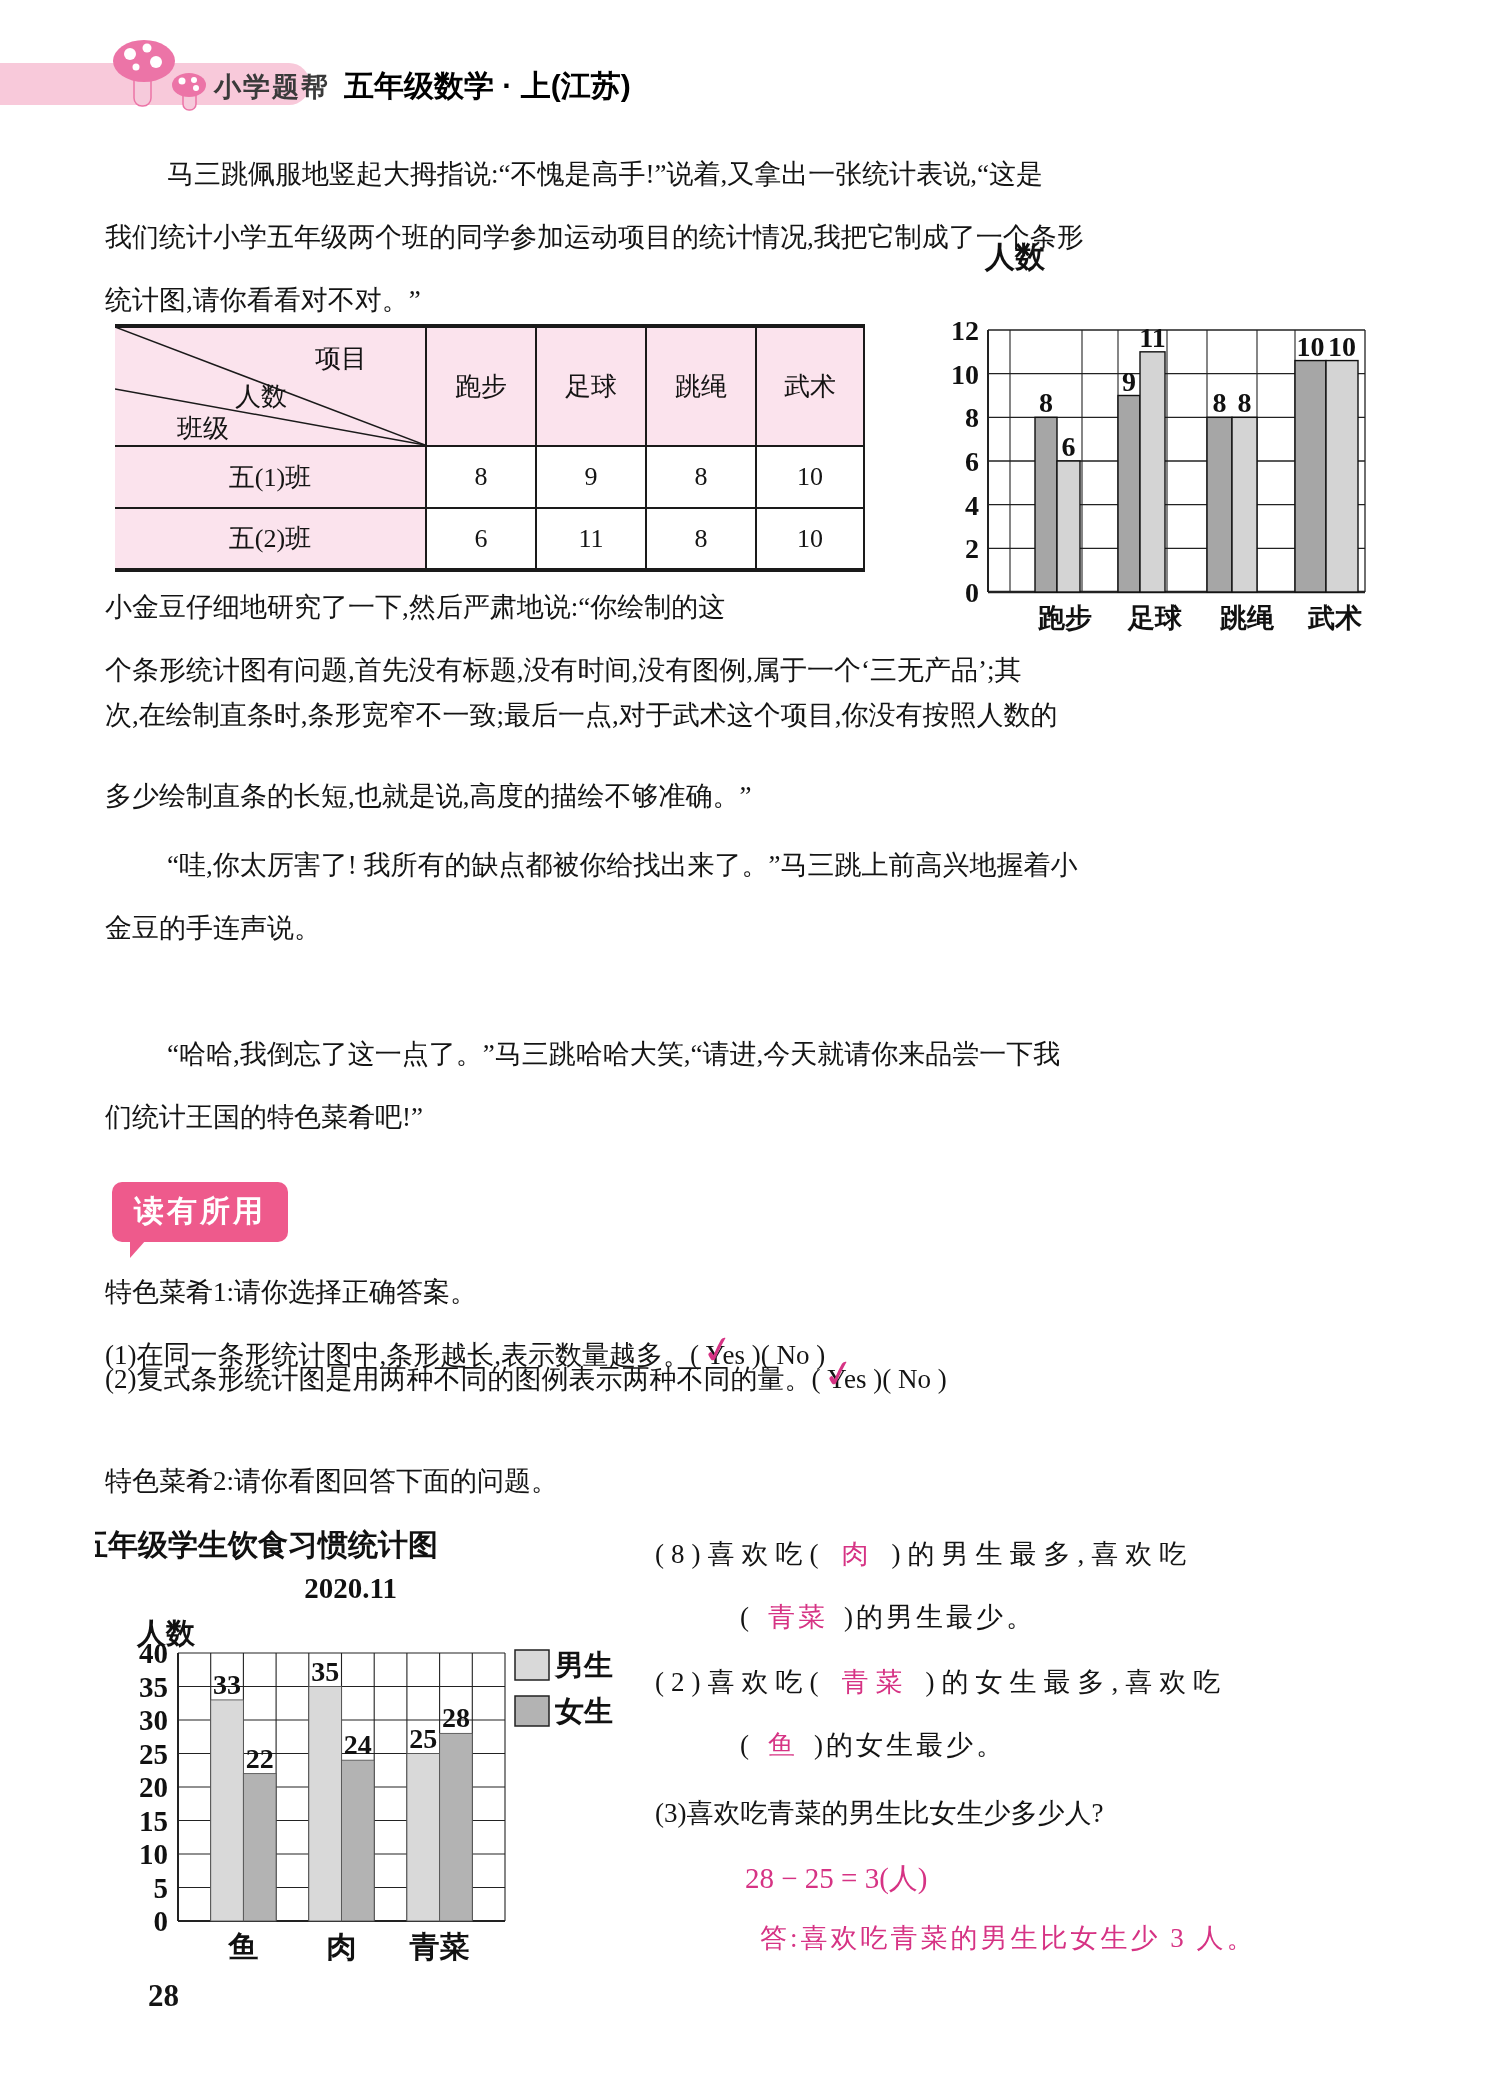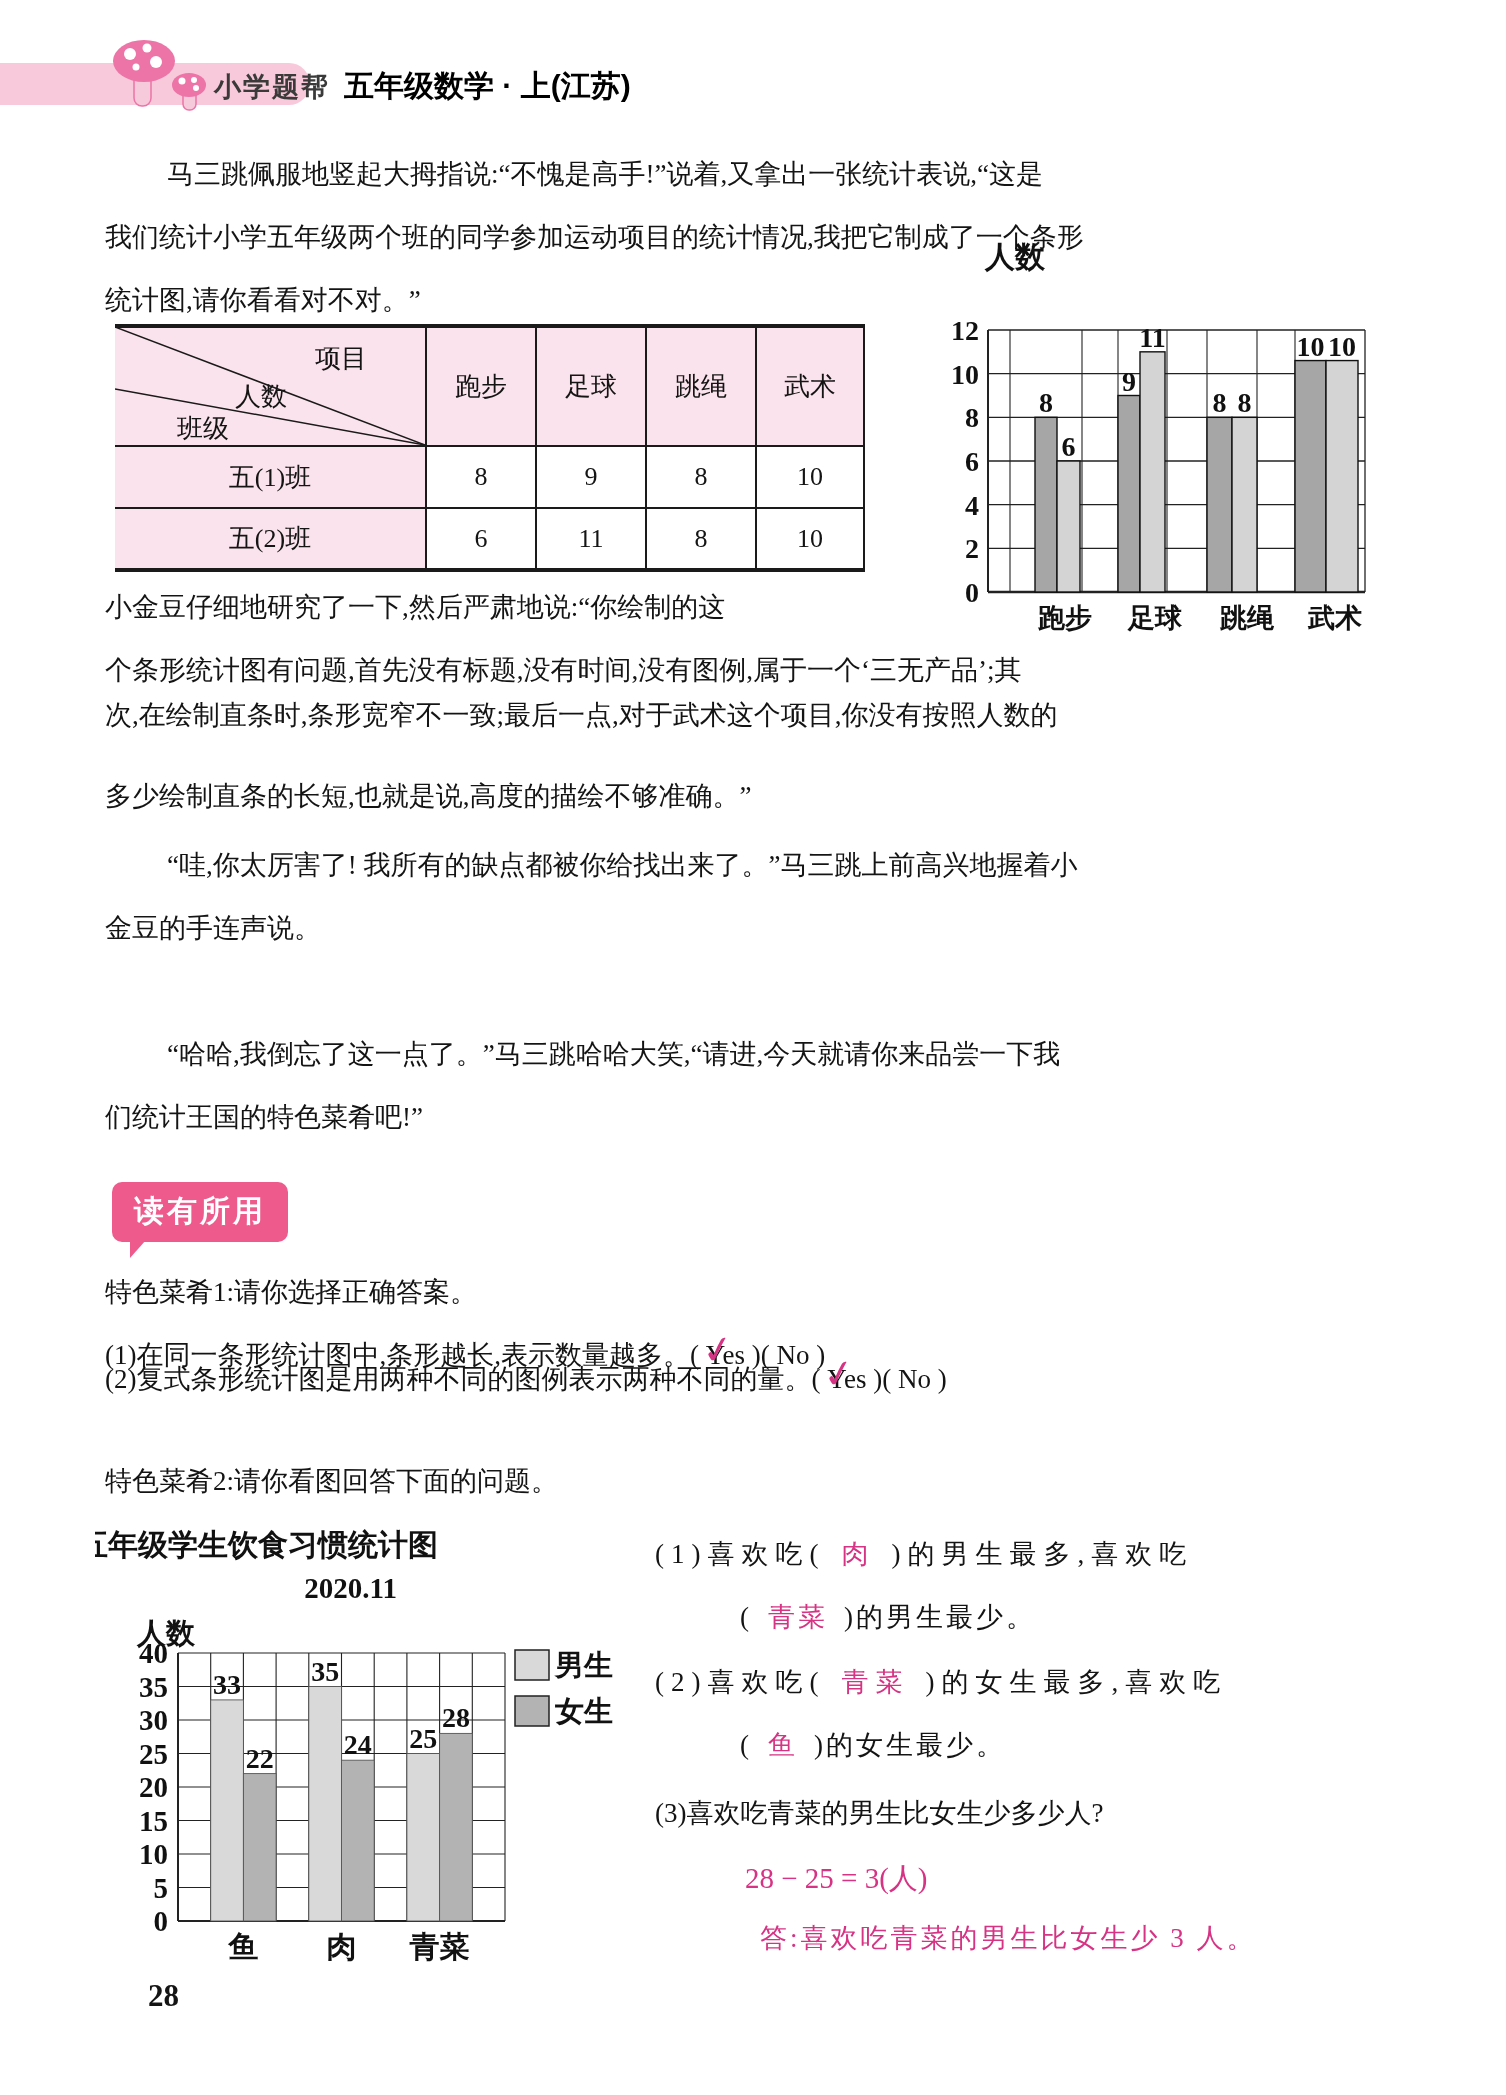--- a/index.html
+++ b/index.html
@@ -224,21 +224,21 @@
       <text x="148.4" y="442" font-size="30" text-anchor="middle">鱼</text>
       <text x="246.5" y="442" font-size="30" text-anchor="middle">肉</text>
       <text x="344.6" y="442" font-size="30" text-anchor="middle">青菜</text>
       <rect x="420" y="135" width="34" height="30" fill="#d9d9d9" stroke="#222" stroke-width="1.5"></rect>
       <text x="460" y="160" font-size="29" text-anchor="start">男生</text>
       <rect x="420" y="181" width="34" height="30" fill="#b3b3b3" stroke="#222" stroke-width="1.5"></rect>
       <text x="460" y="206" font-size="29" text-anchor="start">女生</text>
     </svg>
 
   <div class="line sp7" style="left:655px;top:1538px;">
-    <span>(1)喜欢吃(</span><span class="hl">肉</span><span>)的男生最多,喜欢吃</span>
+    <span>(8)喜欢吃(</span><span class="hl">肉</span><span>)的男生最多,喜欢吃</span>
   </div>
   <div class="line sp3" style="left:740px;top:1601px;">
     <span>(</span><span class="hl">青菜</span><span>)的男生最少。</span>
   </div>
   <div class="line sp7" style="left:655px;top:1666px;">
     <span>(2)喜欢吃(</span><span class="hl">青菜</span><span>)的女生最多,喜欢吃</span>
   </div>
   <div class="line sp3" style="left:740px;top:1729px;">
     <span>(</span><span class="hl">鱼</span><span>)的女生最少。</span>
   </div>

